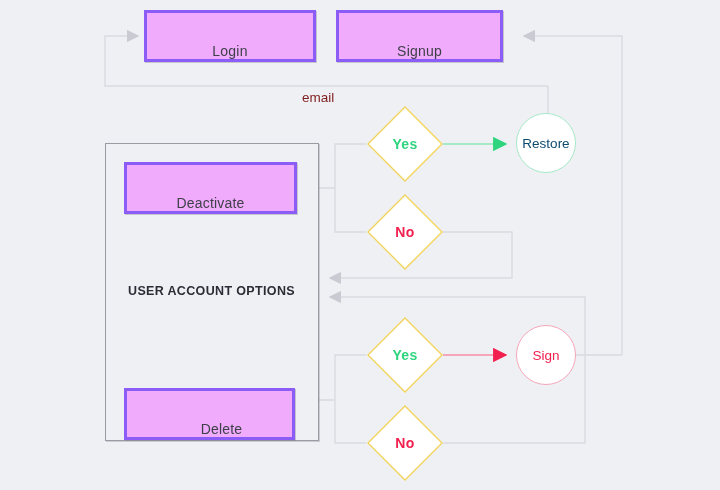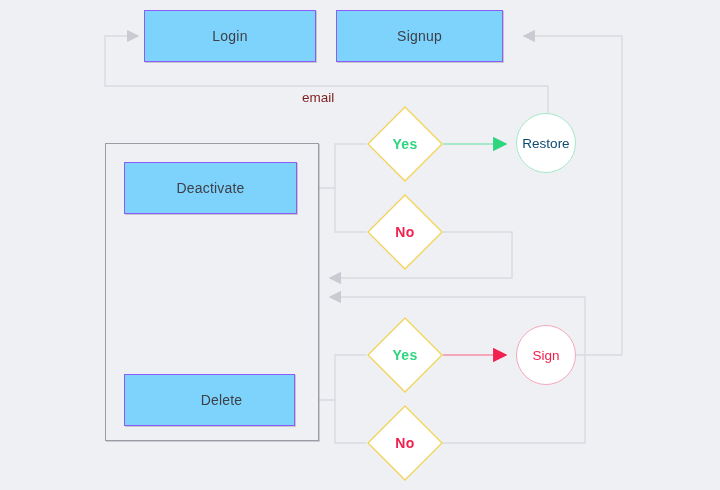--- a/index.html
+++ b/index.html
@@ -25,23 +25,24 @@
   }
   .node {
     position: absolute;
     box-sizing: border-box;
     display: flex;
     align-items: center;
     justify-content: center;
   }
   
   .rect {
-    background: #7dd3fc;
-    border: 1px solid #8b5cf6;
+    background: #f0abfc;
+    border: 3px solid #8b5cf6;
     box-shadow: 1px 1px 0 0 rgba(120,120,130,0.35);
+    align-items: flex-end;
   }
   .rect .label {
     font-size: 14px;
     color: #3e4049;
     letter-spacing: .2px;
   }
   
   .group {
     background: #eff0f4;
     border: 1px solid #9b9ba3;
@@ -123,34 +124,35 @@
       <path d="M335,400 L335,443 L366,443"></path>
 
       <path d="M576,355 L622,355"></path>
     </g>
 
     <path d="M443,144 L506,144" fill="none" stroke="#a6e9c8" stroke-width="1.8" marker-end="url(#arrow-green)"></path>
     <path d="M443,355 L506,355" fill="none" stroke="#f4a7b9" stroke-width="1.8" marker-end="url(#arrow-red)"></path>
   </svg>
 
   <div class="node group" style="left:105px; top:143px; width:214px; height:298px;"></div>
+  <div class="group-title" style="left:128px; top:284px;">USER ACCOUNT OPTIONS</div>
 
   <div class="node rect" style="left:144px; top:10px; width:172px; height:52px;">
     <span class="label">Login</span>
   </div>
 
   <div class="node rect" style="left:124px; top:162px; width:173px; height:52px;">
     <span class="label">Deactivate</span>
   </div>
 
   <div class="node rect" style="left:336px; top:10px; width:167px; height:52px;">
     <span class="label">Signup</span>
   </div>
 
-  <div class="node rect" style="left:124px; top:374px; width:171px; height:52px;padding-left:24px;">
+  <div class="node rect" style="left:124px; top:388px; width:171px; height:52px;padding-left:24px;">
     <span class="label">Delete</span>
   </div>
 
   <div style="position:absolute; left:302px; top:90px; font-size:13.5px; color:#7f1d1d;">email</div>
 
   <div class="diamond-wrap" style="left:366px; top:105px; width:78px; height:78px;">
     <svg width="78" height="78" viewBox="0 0 78 78">
       <polygon points="39,2 76,39 39,76 2,39" fill="#ffffff" stroke="#f2d45c" stroke-width="1.4"></polygon>
     </svg>
     <div class="diamond-label" style="color:#2ed47e;">Yes</div>

